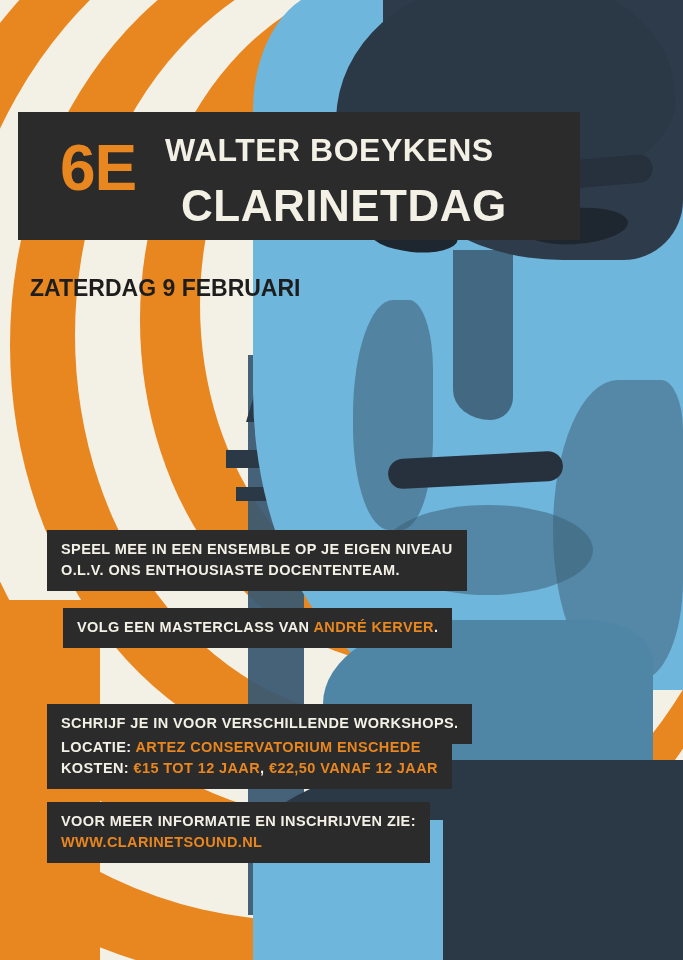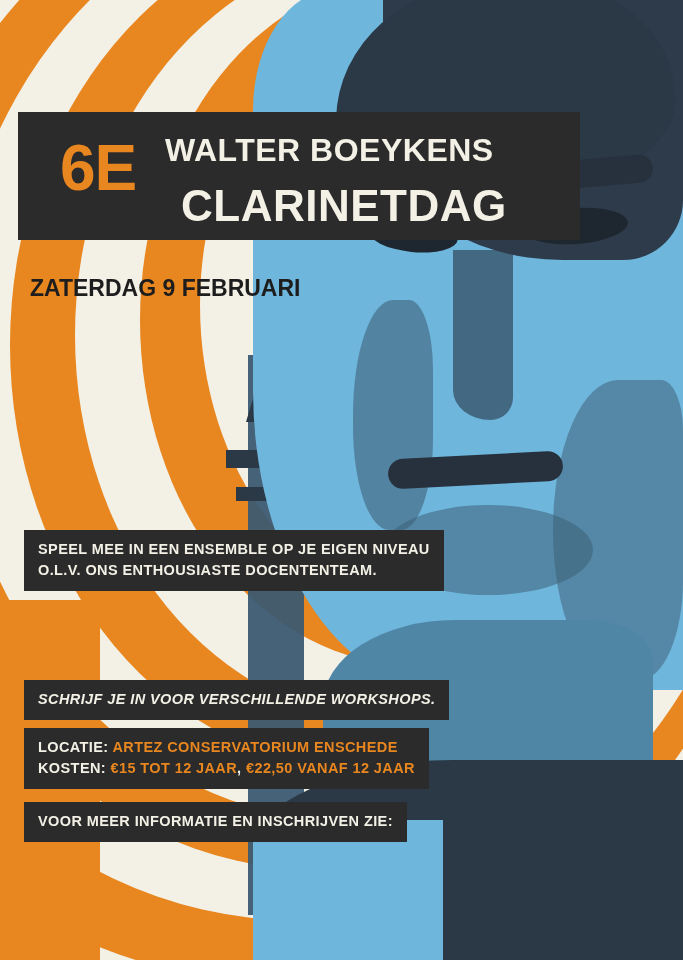--- a/index.html
+++ b/index.html
@@ -262,27 +262,28 @@
     position: absolute;
     background: #2b2b2b;
     color: #f3f0e6;
     font-size: 14.5px;
     font-weight: bold;
     letter-spacing: .4px;
     text-transform: uppercase;
     padding: 9px 14px 10px 14px;
     line-height: 1.45;
     white-space: nowrap;
+    margin-left: 23px;
   }
   .info .hi { color: #e8861f; }
   .info .link { color: #e8861f; }
 
   .i1 { left: 24px; top: 530px; }
   .i2 { left: 40px; top: 608px; }
-  .i3 { left: 24px; top: 680px; font-style: italic; }
+  .i3 { left: 24px; top: 704px; }
   .i4 { left: 24px; top: 728px; }
   .i5 { left: 24px; top: 802px; }
 </style>
 </head>
 <body>
 
 <div id="poster">
 
   <div class="bg-base"></div>
   <div class="arc arc1"></div>
@@ -326,27 +327,31 @@
     <span class="title-line t-2">Clarinetdag</span>
   </div>
 
   <div class="date-1">Zaterdag 9 februari</div>
 
   <div class="info i1">
     <div>Speel mee in een ensemble op je eigen niveau</div>
     <div>o.l.v. ons enthousiaste docententeam.</div>
   </div>
 
+  <div class="info i2">
+    <span>Volg een masterclass van </span><span class="hi">André Kerver</span><span>.</span>
+  </div>
 
   <div class="info i3">
     <span>Schrijf je in voor verschillende workshops.</span>
   </div>
 
   <div class="info i4">
     <div><span>Locatie: </span><span class="hi">ArtEZ Conservatorium Enschede</span></div>
     <div><span>Kosten: </span><span class="hi">€15 tot 12 jaar</span><span>, </span><span class="hi">€22,50 vanaf 12 jaar</span></div>
   </div>
 
   <div class="info i5">
     <div>Voor meer informatie en inschrijven zie:</div>
+    <div class="link">WWW.CLARINETSOUND.NL</div>
   </div>
 
 </div>
 
 </body></html>

